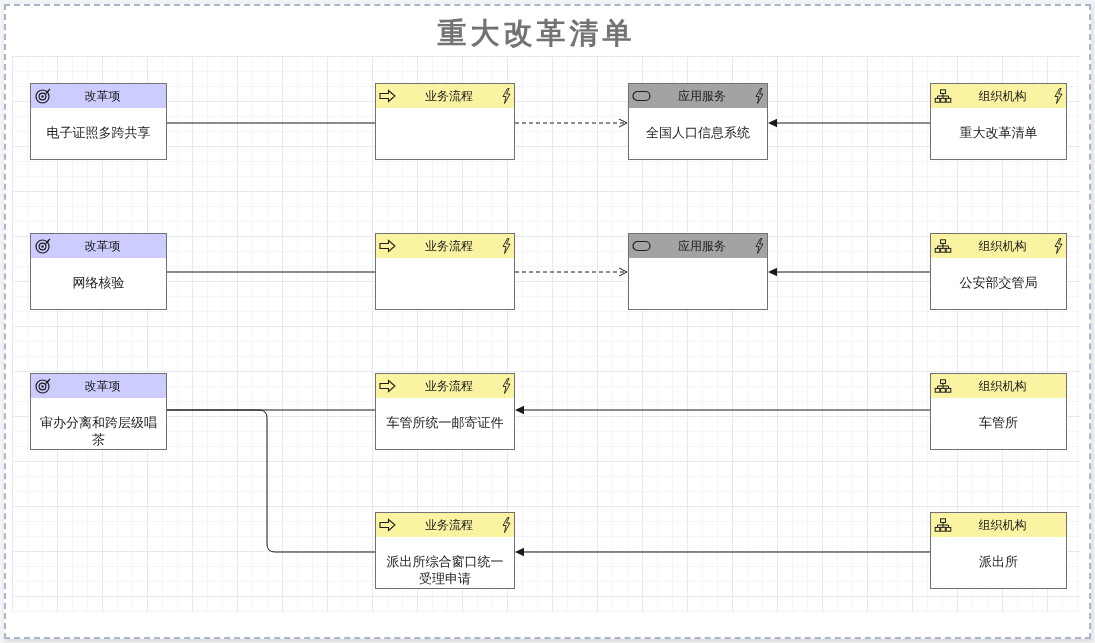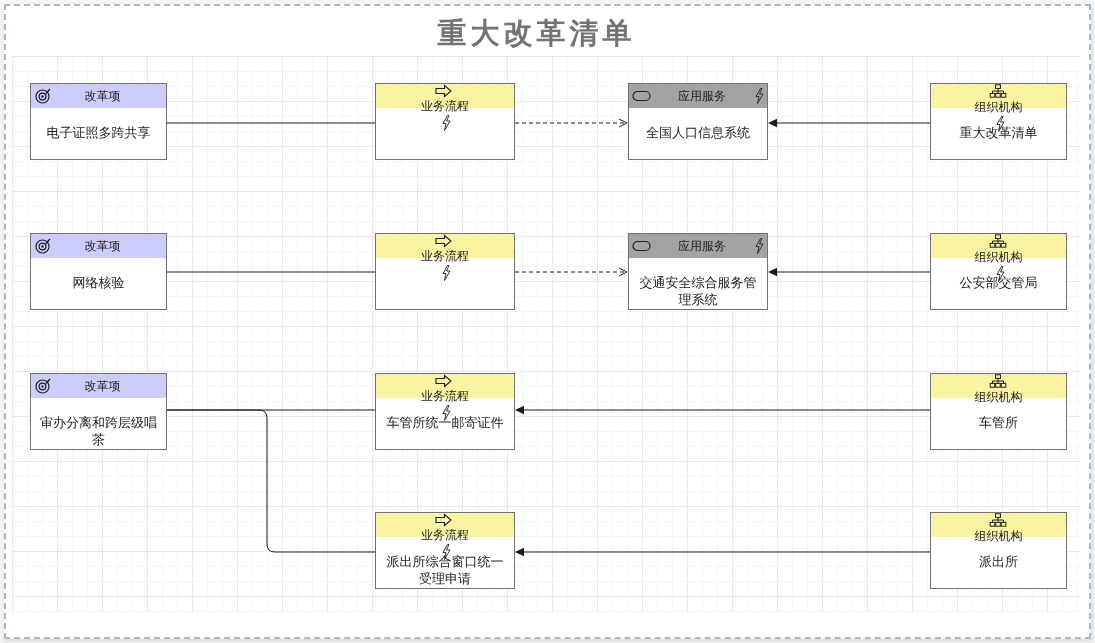--- a/index.html
+++ b/index.html
@@ -31,21 +31,21 @@
   }
   .node{
     position:absolute;height:77px;background:#ffffff;
     border:1px solid #717175;box-sizing:border-box;
   }
   .hd{
     height:24px;display:flex;align-items:center;
     padding:0 3px;box-sizing:border-box;
   }
   .kind-motivation .hd{background:#ccccfe;}
-  .kind-business   .hd{background:#f9f3a2;flex-direction:column;}
+  .kind-business   .hd{background:#f9f3a2;}
   .kind-application.hd, .kind-application .hd{background:#a3a3a3;}
   .hd-label{flex:1;text-align:center;font-size:12px;color:#1a1a1a;white-space:nowrap;}
   .ic{width:20px;display:flex;align-items:center;justify-content:flex-start;}
   .slot{width:12px;display:flex;align-items:center;justify-content:flex-end;}
   .bd{
     padding:16px 6px 0 6px;text-align:center;font-size:13px;line-height:17px;
     word-break:break-all;
   }
   svg.wires{position:absolute;left:0;top:0;}
   .wire{stroke:#1a1a1a;stroke-width:1;fill:none;}
@@ -217,21 +217,20 @@
           <rect x="1" y="1.5" width="17" height="9" rx="4.5" fill="none" stroke="#1f1f1f" stroke-width="1.2"></rect>
         </svg>
     </span>
     <span class="hd-label">应用服务</span>
     <span class="slot">
       <svg width="10" height="16" viewBox="0 0 10 16">
           <path d="M6.5,0.5 L2,8.5 h3 L3.5,15.5 L9,6 H5.5 L8,0.5 z" fill="none" stroke="#1f1f1f" stroke-width="0.9"></path>
         </svg>
     </span>
   </div>
-  <div class="bd">交通安全综合服务管理系统</div>
 </div>
 
 <div class="node kind-business" style="left:930px;top:233px;width:137px">
   <div class="hd">
     <span class="ic">
       <svg width="18" height="15" viewBox="0 0 18 15">
           <rect x="6.5" y="0.8" width="5" height="3.6" fill="none" stroke="#1f1f1f" stroke-width="1"></rect>
           <path d="M9,4.4 V7 M3.5,7 H14.5 M3.5,7 V9 M9,7 V9 M14.5,7 V9" stroke="#1f1f1f" stroke-width="1" fill="none"></path>
           <rect x="1.2" y="9.4" width="4.6" height="3.8" fill="none" stroke="#1f1f1f" stroke-width="1"></rect>
           <rect x="6.7" y="9.4" width="4.6" height="3.8" fill="none" stroke="#1f1f1f" stroke-width="1"></rect>

